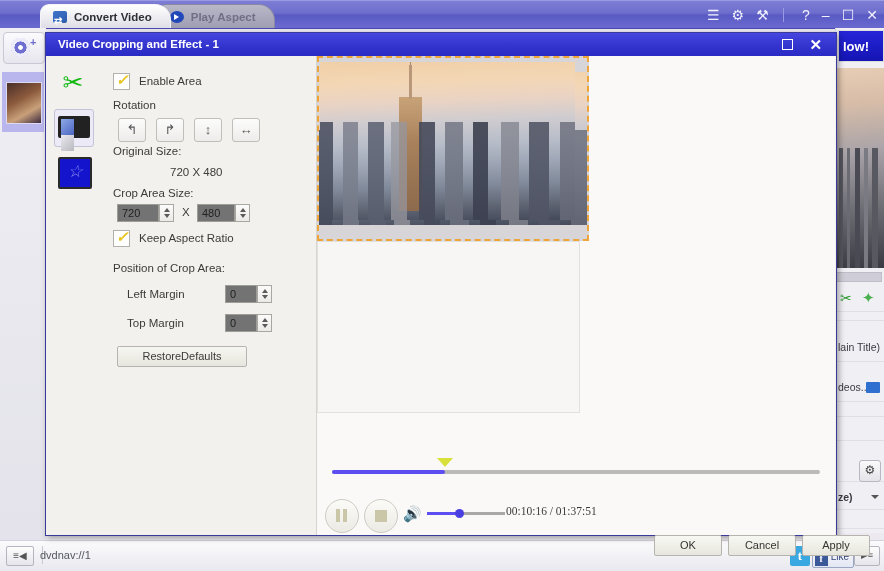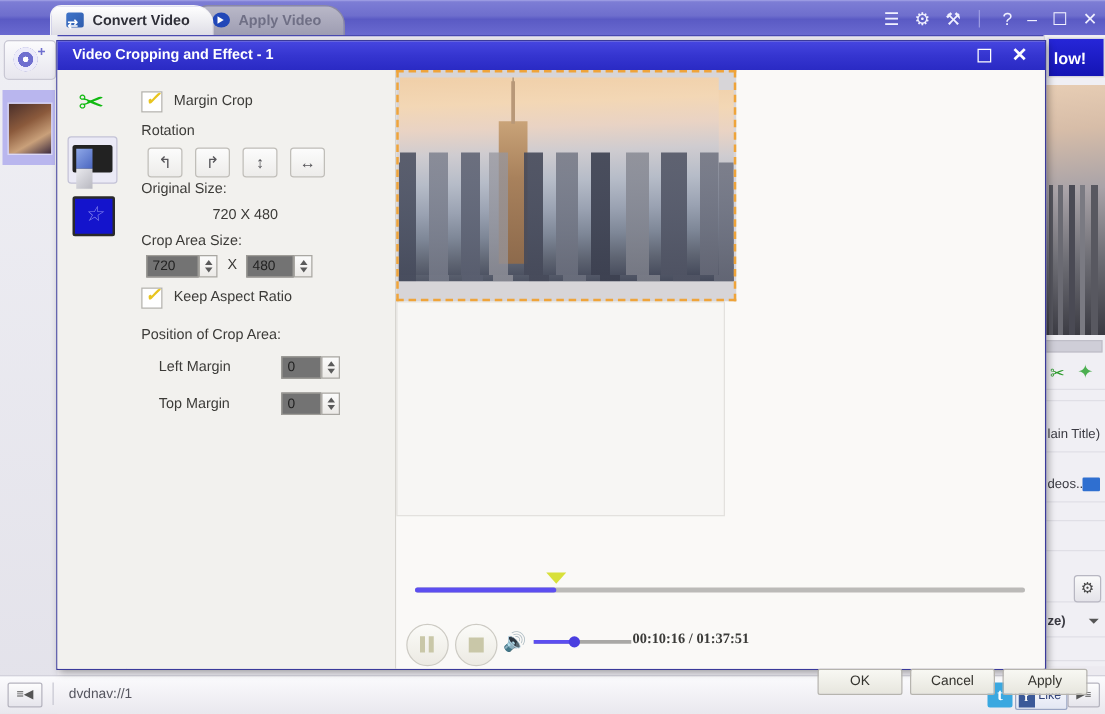--- a/index.html
+++ b/index.html
@@ -99,21 +99,21 @@
   .rc-caret{position:absolute;right:5px;top:9px;border-left:4px solid transparent;border-right:4px solid transparent;border-top:4px solid #555;}
   .rc-line{position:absolute;right:0;width:48px;height:1px;background:#e0dfe6;}
 
   
   #statusbar{position:absolute;left:0;bottom:0;width:884px;height:30px;
     background:linear-gradient(180deg,#fbfbfd,#e9e8ee);border-top:1px solid #d3d2dc;}
   #sb-left-btn{position:absolute;left:6px;top:5px;width:26px;height:18px;
     background:linear-gradient(180deg,#fdfdfd,#e6e5ec);border:1px solid #b5b4bf;border-radius:2px;
     font-size:10px;line-height:17px;text-align:center;color:#555;}
   #sb-divider{position:absolute;left:42px;top:5px;width:1px;height:18px;background:#c8c7d2;}
-  #sb-path{position:absolute;left:55px;top:8px;font-size:11px;color:#55555f;}
+  #sb-path{position:absolute;left:40px;top:8px;font-size:11px;color:#55555f;}
   #sb-tw{position:absolute;right:74px;top:5px;width:20px;height:20px;background:#3aa8e0;color:#fff;
      font-size:13px;font-weight:bold;text-align:center;line-height:20px;border-radius:2px;font-family:"Liberation Serif",serif;}
   #sb-like{position:absolute;right:30px;top:5px;height:20px;border:1px solid #9aa6c4;border-radius:2px;
      background:linear-gradient(180deg,#fafbff,#e3e7f3);font-size:10px;line-height:19px;padding:0 4px 0 2px;color:#33447a;}
   #sb-like .fb{display:inline-block;width:13px;height:14px;background:#3b5998;color:#fff;
      font-size:10px;font-weight:bold;text-align:center;line-height:14px;vertical-align:-2px;margin-right:3px;
      font-family:"Liberation Serif",serif;}
   #sb-right-btn{position:absolute;right:4px;top:5px;width:24px;height:18px;
     background:linear-gradient(180deg,#fdfdfd,#e6e5ec);border:1px solid #b5b4bf;border-radius:2px;
     font-size:9px;line-height:17px;text-align:center;color:#555;}
@@ -184,41 +184,41 @@
      background:linear-gradient(180deg,#fbfbf8,#eceae3);border:1px solid #cdcbc4;}
   #btn-pause{left:8px;top:443px;}
   #btn-pause .g{position:absolute;left:10px;top:9px;width:4px;height:13px;background:#c9c7a8;}
   #btn-pause .g2{position:absolute;left:17px;top:9px;width:4px;height:13px;background:#c9c7a8;}
   #btn-stop{left:47px;top:443px;}
   #btn-stop .sq{position:absolute;left:10px;top:10px;width:12px;height:12px;background:#c9c7a8;}
   #spk{position:absolute;left:86px;top:450px;width:20px;height:16px;color:#6b6a68;font-size:15px;line-height:16px;}
   #vol{position:absolute;left:110px;top:456px;width:78px;height:3px;background:#a9a8a6;}
   #vol .vf{position:absolute;left:0;top:0;width:32px;height:3px;background:#5c4ef0;}
   #vol .vk{position:absolute;left:28px;top:-3px;width:9px;height:9px;border-radius:50%;background:#4a3fe0;}
-  #time{position:absolute;left:189px;top:449px;font-size:11.5px;color:#3a3a38;font-weight:bold;font-family:"Liberation Serif",serif;}
+  #time{position:absolute;left:189px;top:449px;font-size:11.5px;color:#3a3a38;font-weight:normal;font-family:"Liberation Serif",serif;}
 
   .dbtn{position:absolute;top:479px;width:66px;height:19px;
      background:linear-gradient(180deg,#f8f8f3,#e7e6de);border:1px solid #b6b4ae;border-radius:2px;
      font-size:11px;line-height:18px;text-align:center;color:#35342f;}
   #btn-ok{left:337px;}
   #btn-cancel{left:411px;}
   #btn-apply{left:485px;}
 </style>
 </head>
 <body>
 
 <div id="app-root">
 
   <div id="app-titlebar">
     <div class="tabstrip">
       <div class="tab active t1">
         <span class="ticon ic-convert"></span><span>Convert Video</span>
       </div>
       <div class="tab t4">
-        <span class="ticon ic-play"></span><span>Apply Video</span>
+        <span class="ticon ic-play"></span><span>Play Aspect</span>
       </div>
     </div>
 
     <div id="wincontrols">
       <span class="wc">☰</span>
       <span class="wc">⚙</span>
       <span class="wc">⚒</span>
       <span class="sep"></span>
       <span class="wc">?</span>
       <span class="wc">–</span>
@@ -301,21 +301,21 @@
       <span class="fxbox">
           <i class="star">☆</i>
         </span>
     </div>
   </div>
 
   <div id="ctl">
     <span class="cb" style="left:12px;top:17px">
         <i class="tick">✓</i>
       </span>
-    <span class="lbl" style="left:38px;top:19px">Margin Crop</span>
+    <span class="lbl" style="left:38px;top:19px">Enable Area</span>
 
     <span class="lbl" style="left:12px;top:43px">Rotation</span>
     <span class="rot-btn" style="left:17px;top:62px">↰</span>
     <span class="rot-btn" style="left:55px;top:62px">↱</span>
     <span class="rot-btn" style="left:93px;top:62px">↕</span>
     <span class="rot-btn" style="left:131px;top:62px">↔</span>
 
     <span class="lbl" style="left:12px;top:89px">Original Size:</span>
     <span class="lbl" style="left:69px;top:110px">720 X 480</span>
 
@@ -346,20 +346,21 @@
         <i class="dn"></i>
       </span>
 
     <span class="lbl" style="left:26px;top:261px">Top Margin</span>
     <span class="num" style="left:124px;top:258px;width:32px">0</span>
     <span class="spin" style="left:156px;top:258px">
         <i class="up"></i>
         <i class="dn"></i>
       </span>
 
+    <div id="restore">RestoreDefaults</div>
   </div>
 
   <div id="preview">
 
     <div id="pv-left">
       <div class="city" style="left:2px;top:16px;width:268px;height:153px">
         <div class="empire" style="left:30%"></div>
         <div class="bldgs" style="background:
             linear-gradient(90deg,
              rgba(70,75,92,.85) 0 5%, transparent 5% 9%,

